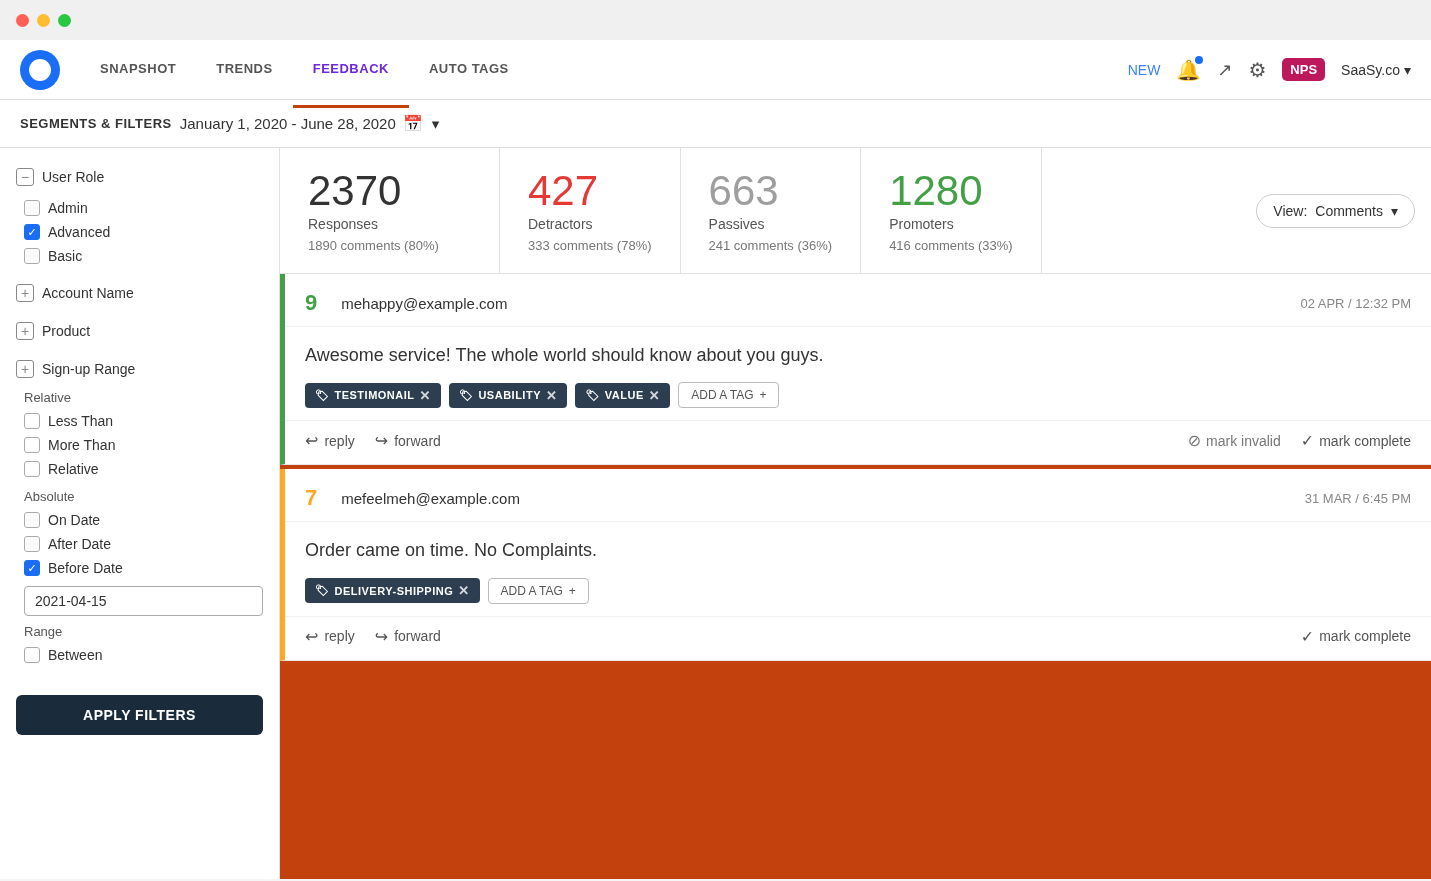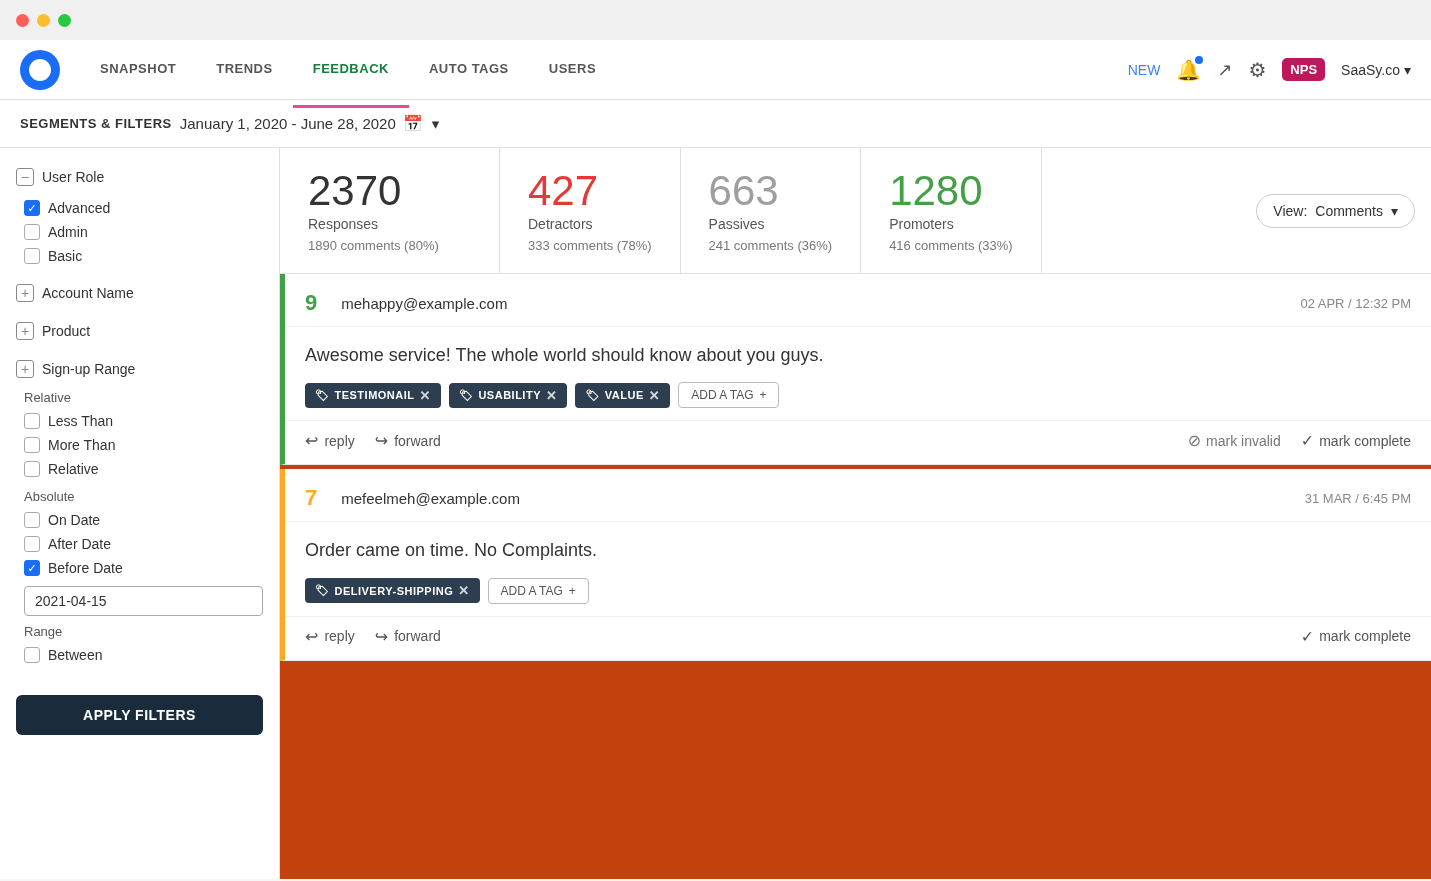--- a/index.html
+++ b/index.html
@@ -49,22 +49,22 @@
       align-items: center;
       font-size: 13px;
       font-weight: 600;
       letter-spacing: 0.5px;
       color: #555;
       cursor: pointer;
       border-bottom: 3px solid transparent;
       text-transform: uppercase;
     }
     .nav-item.active {
-      color: #15803d;
-      border-bottom: 3px solid #ec4899;
+      color: #6d28d9;
+      border-bottom: 3px solid #c2410c;
     }
     .nav-right {
       display: flex;
       align-items: center;
       gap: 16px;
       margin-left: auto;
     }
     .nav-new {
       color: #3b82f6;
       font-weight: 400;
@@ -358,21 +358,20 @@
 
 <nav class="navbar">
   <div class="nav-logo">
     <div class="nav-logo-inner"></div>
   </div>
   <div class="nav-items">
     <div class="nav-item">SNAPSHOT</div>
     <div class="nav-item">TRENDS</div>
     <div class="nav-item active">FEEDBACK</div>
     <div class="nav-item">AUTO TAGS</div>
-    <div class="nav-item">USERS</div>
   </div>
   <div class="nav-right">
     <span class="nav-new">NEW</span>
     <span class="nav-bell">
       🔔<span class="bell-dot"></span>
     </span>
     <span class="nav-icon">↗</span>
     <span class="nav-gear">⚙</span>
     <span class="nps-badge">NPS</span>
     <span class="nav-company">
@@ -396,26 +395,26 @@
   <div class="sidebar">
 
     
     <div class="filter-section">
       <div class="filter-header">
         <div class="filter-toggle">−</div>
         <span>User Role</span>
       </div>
       <div class="filter-options">
         <div class="filter-option">
+          <div class="checkbox"></div>
+          <span>Admin</span>
+        </div>
+        <div class="filter-option">
           <div class="checkbox checked"></div>
           <span>Advanced</span>
-        </div>
-        <div class="filter-option">
-          <div class="checkbox"></div>
-          <span>Admin</span>
         </div>
         <div class="filter-option">
           <div class="checkbox"></div>
           <span>Basic</span>
         </div>
       </div>
     </div>
 
     
     <div class="filter-section">

